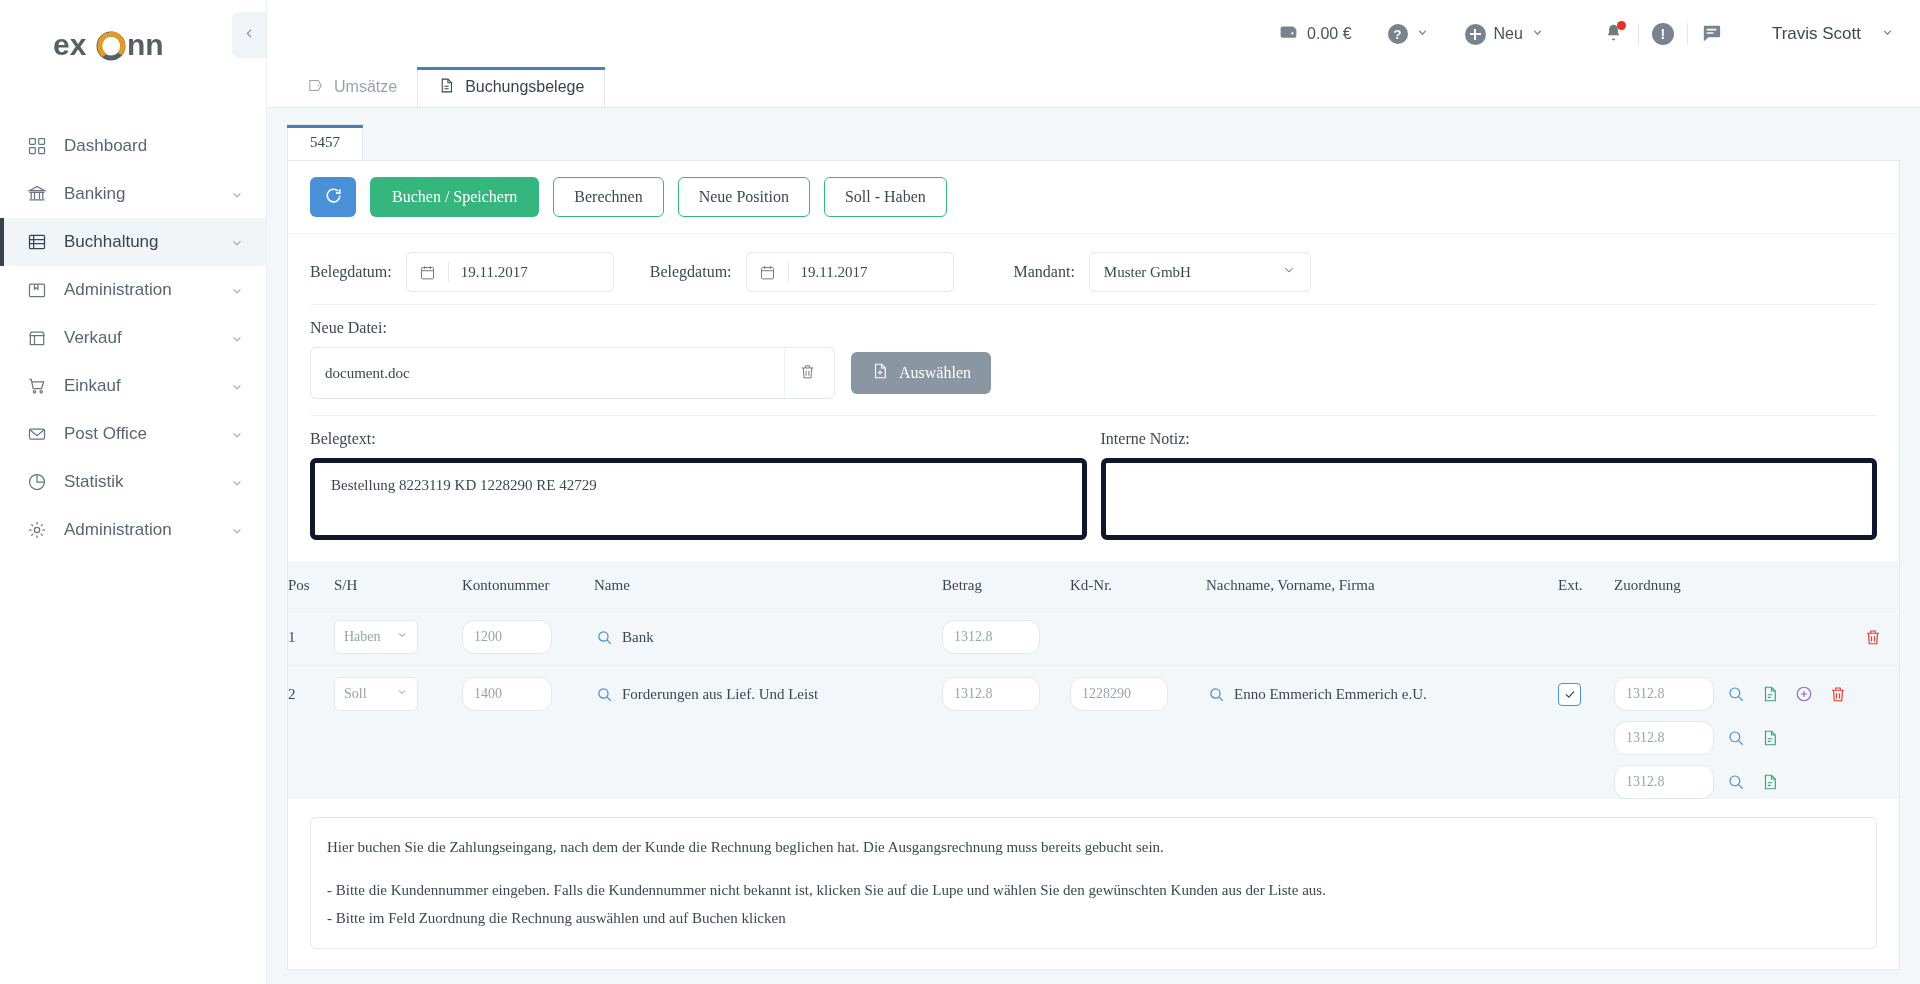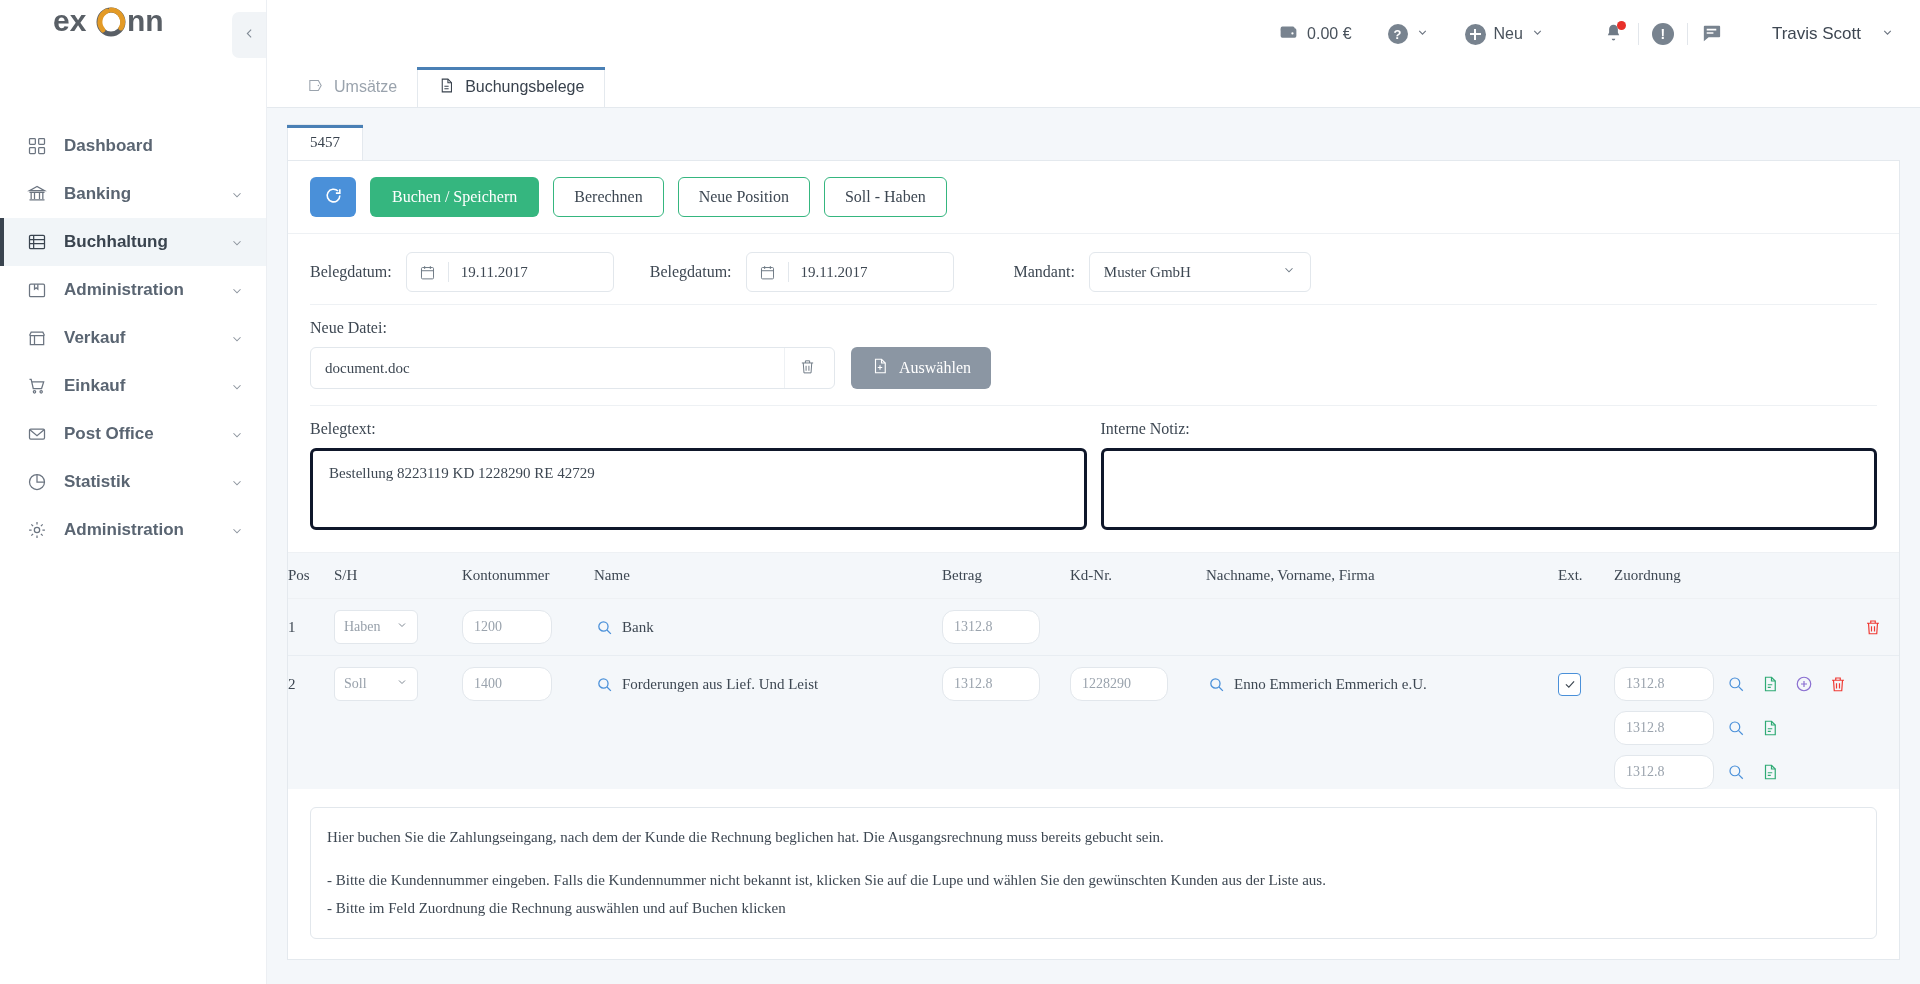--- a/index.html
+++ b/index.html
@@ -10,28 +10,28 @@
     overflow: hidden;
   }
   .app { display: flex; width: 1920px; height: 984px; position: relative; }
 
   
   .sidebar {
     width: 267px; height: 984px; background: #ffffff;
     border-right: 1px solid #eceff3;
     flex: 0 0 267px; position: relative; z-index: 5;
   }
-  .logo-wrap { height: 68px; display: flex; align-items: flex-start; justify-content: center; }
+  .logo-wrap { height: 68px; display: flex; align-items: flex-end; justify-content: center; }
   .logo { display: flex; align-items: center; height: 44px; }
   .logo svg { display: block; }
   .nav { margin-top: 54px; }
   .nav-item {
     display: flex; align-items: center; height: 48px;
     padding: 0 22px 0 26px; gap: 16px; cursor: pointer;
-    color: #5a6572; font-size: 17px; position: relative; font-weight: bold;
+    color: #5a6572; font-size: 17px; position: relative;
   }
   .nav-item .nicon { width: 22px; height: 22px; flex: 0 0 22px; display:flex; align-items:center; justify-content:center; }
   .nav-item .nicon svg { width: 20px; height: 20px; stroke: #6b7480; fill: none; stroke-width: 1.5; }
   .nav-item .nlabel { flex: 1; white-space: nowrap; }
   .nav-item .chev { width: 14px; height: 14px; flex: 0 0 14px; }
   .nav-item .chev svg { width: 14px; height: 14px; stroke: #8b939d; fill: none; stroke-width: 1.8; }
   .nav-item.active { background: #f1f5f8; color: #3a444f; }
   .nav-item.active::before {
     content: ""; position: absolute; left: 0; top: 0; bottom: 0; width: 4px; background: #3a444f;
   }
@@ -120,35 +120,35 @@
     display: flex; align-items: center; justify-content: space-between; padding: 0 14px; font-size: 15px; color: #3d4752;
   }
   .select-box svg { width: 14px; height: 14px; stroke: #6f7a86; fill: none; stroke-width: 1.8; }
 
   .sect-divider { height: 1px; background: #eef1f4; margin: 0 22px; }
 
   .file-sect { padding: 14px 22px 16px 22px; }
   .sect-label { font-size: 16px; color: #3d4752; margin-bottom: 10px; }
   .file-row { display: flex; align-items: center; gap: 16px; }
   .file-input {
-    width: 525px; height: 42px; border: 1px solid #e2e7ec; border-radius: 6px; background: #fff;
+    width: 525px; height: 52px; border: 1px solid #e2e7ec; border-radius: 6px; background: #fff;
     display: flex; align-items: center; justify-content: space-between; padding: 0 4px 0 14px; font-size: 15px; color: #3d4752;
   }
   .trash-wrap { width: 46px; height: 100%; display:flex; align-items:center; justify-content:center; border-left: 1px solid #eef1f4; cursor:pointer; }
   .trash-wrap svg { width: 17px; height: 17px; stroke: #6f7a86; fill: none; stroke-width: 1.4; }
   .btn-select {
     background: #8b96a3; color: #fff; border: none; border-radius: 6px; height: 42px; padding: 0 20px;
     display: flex; align-items: center; gap: 10px; font-size: 16px; cursor: pointer; font-family: inherit;
   }
   .btn-select svg { width: 18px; height: 18px; stroke: #fff; fill: none; stroke-width: 1.5; }
 
   .notes-row { display: flex; gap: 14px; padding: 14px 22px 18px 22px; }
   .note-col { flex: 1; }
   .note-area {
-    width: 100%; height: 82px; border: 3px solid #0f172a; border-radius: 6px; background: #fff;
+    width: 100%; height: 82px; border: 5px solid #0f172a; border-radius: 6px; background: #fff;
     padding: 14px 16px; font-size: 15px; color: #3d4752; font-family: inherit; resize: none; outline: none;
   }
 
   
   .tbl { width: 100%; border-collapse: collapse; table-layout: fixed; }
   .tbl thead th {
     background: #f4f7fa; font-size: 15px; color: #3d4752; font-weight: normal;
     text-align: left; padding: 14px 0 14px 0; border-top: 1px solid #eef1f4; border-bottom: 1px solid #eef1f4;
   }
   .tbl tbody td { padding: 0; vertical-align: top; background: #f4f7fa; }

